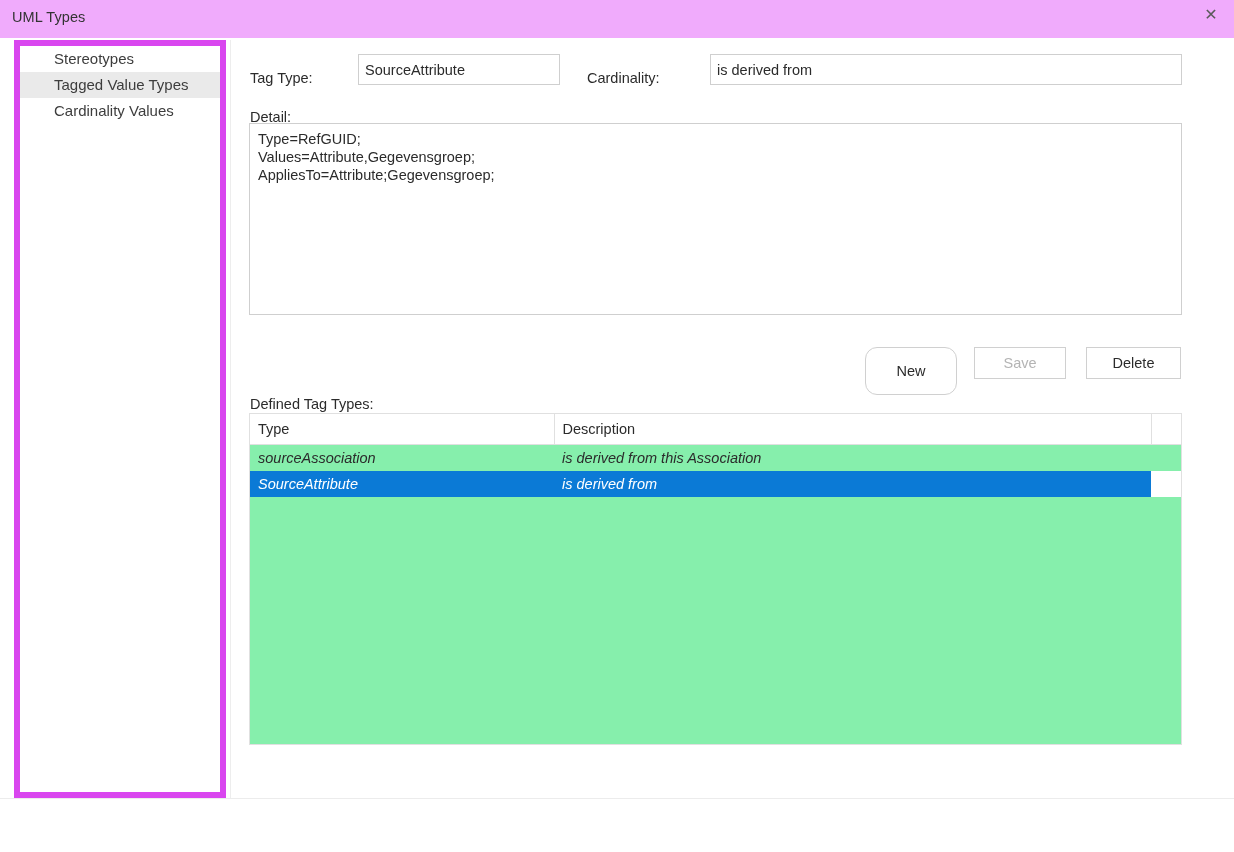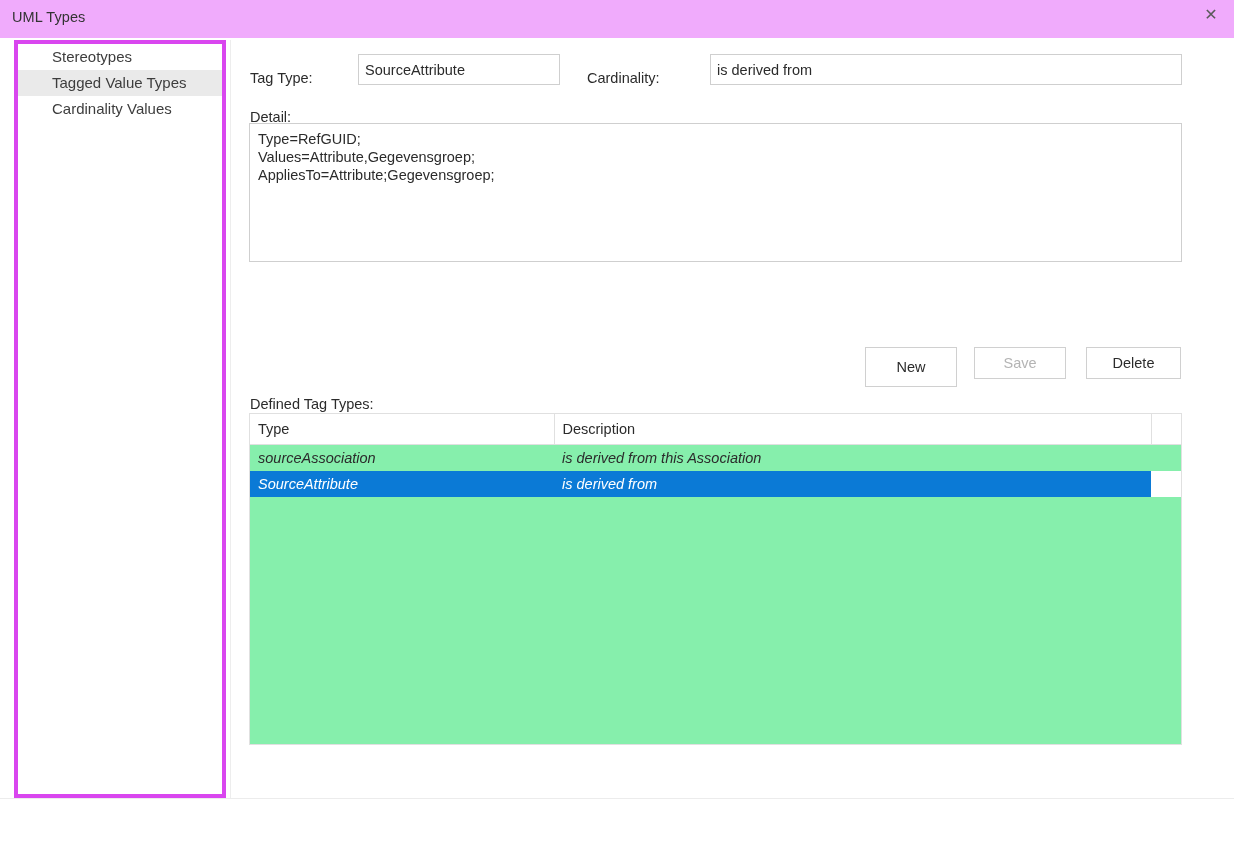--- a/index.html
+++ b/index.html
@@ -44,21 +44,21 @@
     font-family: "DejaVu Sans", sans-serif;
   }
 
   
   #sidebar {
     position: absolute;
     left: 14px; top: 40px;
     width: 212px;
     height: 758px;
     background: #ffffff;
-    border: 4px solid #d946ef;
+    border: 6px solid #d946ef;
     box-sizing: border-box;
     overflow: hidden;
   }
   .side-item {
     height: 26px;
     line-height: 26px;
     padding-left: 34px;
     font-size: 15px;
     color: #3d3d3d;
     white-space: nowrap;
@@ -108,21 +108,21 @@
   #tagname-input { left: 127px; top: 16px; width: 202px; height: 31px; }
 
   #desc-label    { left: 356px; top: 32px; }
   #desc-input    { left: 479px; top: 16px; width: 472px; height: 31px; }
 
   #detail-label  { left: 19px;  top: 71px; }
 
   #detail-box {
     position: absolute;
     left: 18px; top: 85px;
-    width: 933px; height: 139px;
+    width: 933px; height: 192px;
     background: #ffffff;
     border: 1px solid #cfcfcf;
     box-sizing: border-box;
     font-family: "Liberation Sans", sans-serif;
     font-size: 14.5px;
     color: #2b2b2b;
     padding: 6px 8px;
     white-space: pre;
     line-height: 18px;
     overflow: hidden;
@@ -140,21 +140,21 @@
     color: #2b2b2b;
     text-align: center;
     cursor: pointer;
     padding: 0;
   }
   .btn.disabled {
     color: #b4b4b4;
     cursor: default;
   }
 
-  #btn-new    { left: 634px; top: 309px; width: 92px; height: 40px; }
+  #btn-new    { left: 634px; top: 309px; width: 92px; height: 48px; border-radius: 12px; }
   #btn-save   { left: 743px; top: 309px; width: 92px; height: 32px; }
   #btn-delete { left: 855px; top: 309px; width: 95px; height: 32px; }
 
   
   #table-label { left: 19px; top: 358px; }
 
   #table-wrap {
     position: absolute;
     left: 18px; top: 375px;
     width: 933px; height: 332px;

